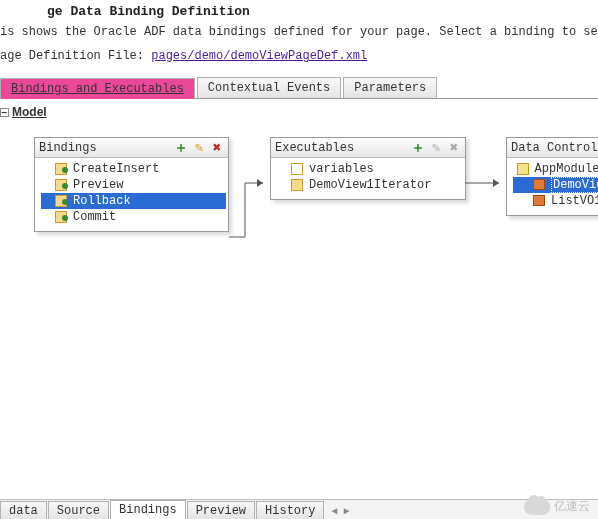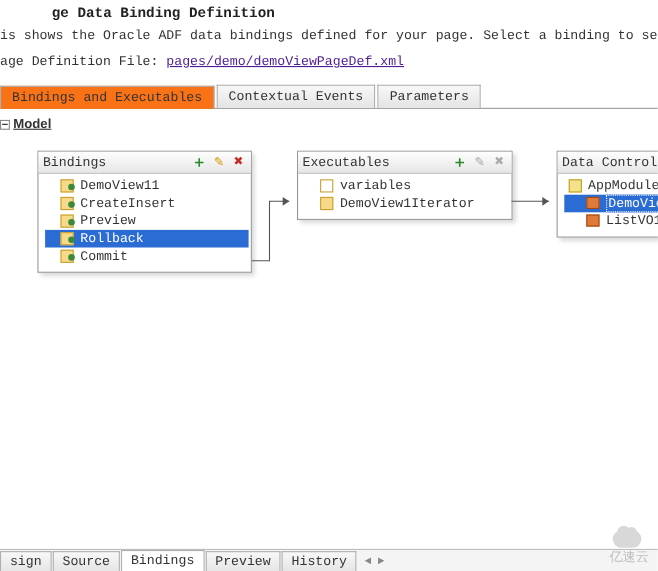--- a/index.html
+++ b/index.html
@@ -28,23 +28,24 @@
     padding: 3px 10px;
     border: 1px solid #b0b0b0;
     border-bottom: none;
     background: linear-gradient(#f8f8f8,#e4e4e4);
     margin-right: 2px;
     font-family: "Courier New", monospace;
     font-size: 12px;
     cursor: pointer;
   }
   .tab.active {
-    background: #f97316;
+    background: #ec4899;
     position: relative;
     top: 1px;
+    text-decoration: underline;
   }
   .model-header {
     margin: 6px 0 0 0;
     font-weight: bold;
     font-family: Arial, sans-serif;
     font-size: 12px;
     text-decoration: underline;
   }
   .model-header .toggle {
     display: inline-block;
@@ -153,21 +154,20 @@
   .btab.active { background: #fff; border-bottom: 1px solid #fff; }
   .btab-scroll { margin-left: 2px; color:#888; font-size:10px; padding:2px 4px; }
   .watermark {
     position: absolute;
     right: 8px; bottom: 4px;
     display: flex; align-items: center;
     color: #bdbdbd;
     font-family: Arial, sans-serif;
     font-size: 12px;
     pointer-events: none;
-    flex-direction: column;
   }
   .watermark .cloud {
     width: 26px; height: 16px;
     border-radius: 10px;
     background: #d8d8d8;
     margin-right: 4px;
     position: relative;
   }
   .watermark .cloud::before, .watermark .cloud::after {
     content:""; position:absolute; background:#d8d8d8; border-radius:50%;
@@ -203,24 +203,20 @@
       <span class="panel-title">Bindings</span>
       <span class="panel-icons">
         <span class="ico add">＋</span>
         <span class="ico edit">✎</span>
         <span class="ico del">✖</span>
       </span>
     </div>
     <div class="panel-body">
       <div class="tree-row">
           <span class="node-icon action"></span>
-          <span>DemoView11</span>
-        </div>
-      <div class="tree-row">
-          <span class="node-icon action"></span>
           <span>CreateInsert</span>
         </div>
       <div class="tree-row">
           <span class="node-icon action"></span>
           <span>Preview</span>
         </div>
       <div class="tree-row selected">
           <span class="node-icon action"></span>
           <span>Rollback</span>
         </div>
@@ -278,21 +274,21 @@
   </svg>
 
   <svg class="connector" style="left:465px; top:36px;" width="42" height="20">
     <path d="M0 10 L34 10" stroke="#555" fill="none" stroke-width="1"></path>
     <polygon points="34,10 28,6 28,14" fill="#555"></polygon>
   </svg>
 
 </div>
 
 <div class="bottom-tabs">
-  <div class="btab">sign</div>
+  <div class="btab">data</div>
   <div class="btab">Source</div>
   <div class="btab active">Bindings</div>
   <div class="btab">Preview</div>
   <div class="btab">History</div>
   <div class="btab-scroll">◄ ►</div>
   <div class="watermark">
     <span class="cloud"></span>
     <span>亿速云</span>
   </div>
 </div>

